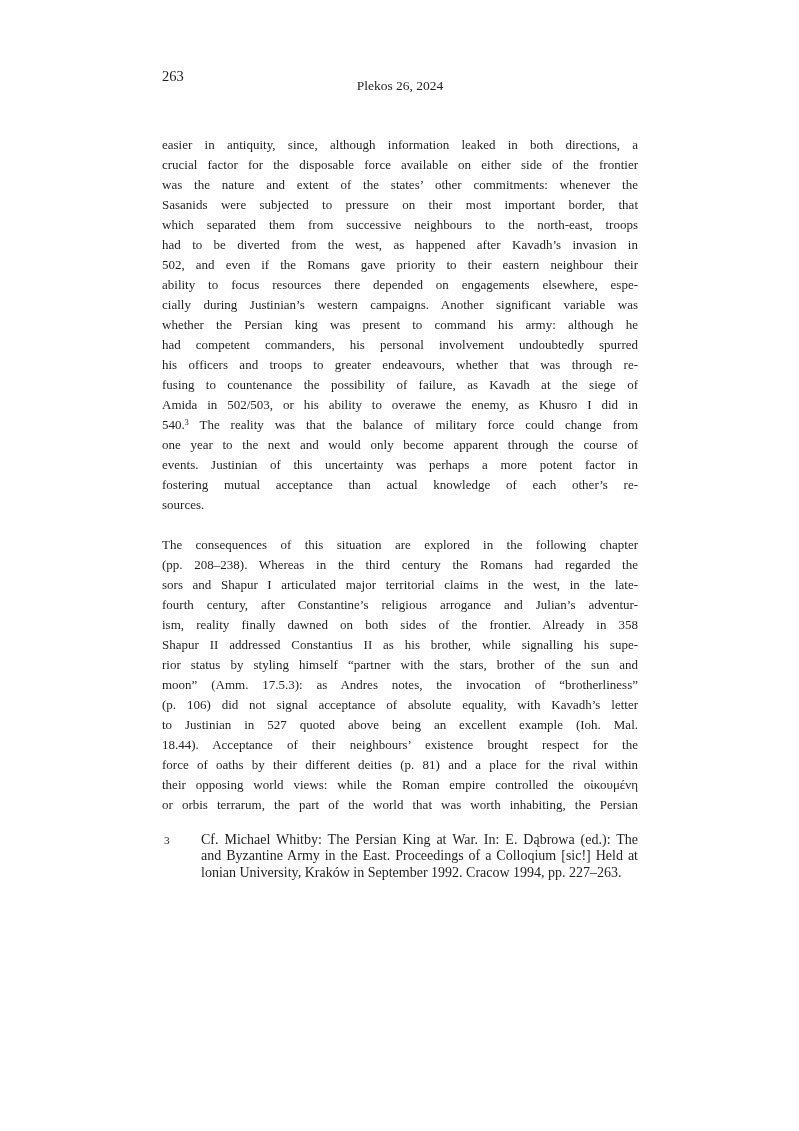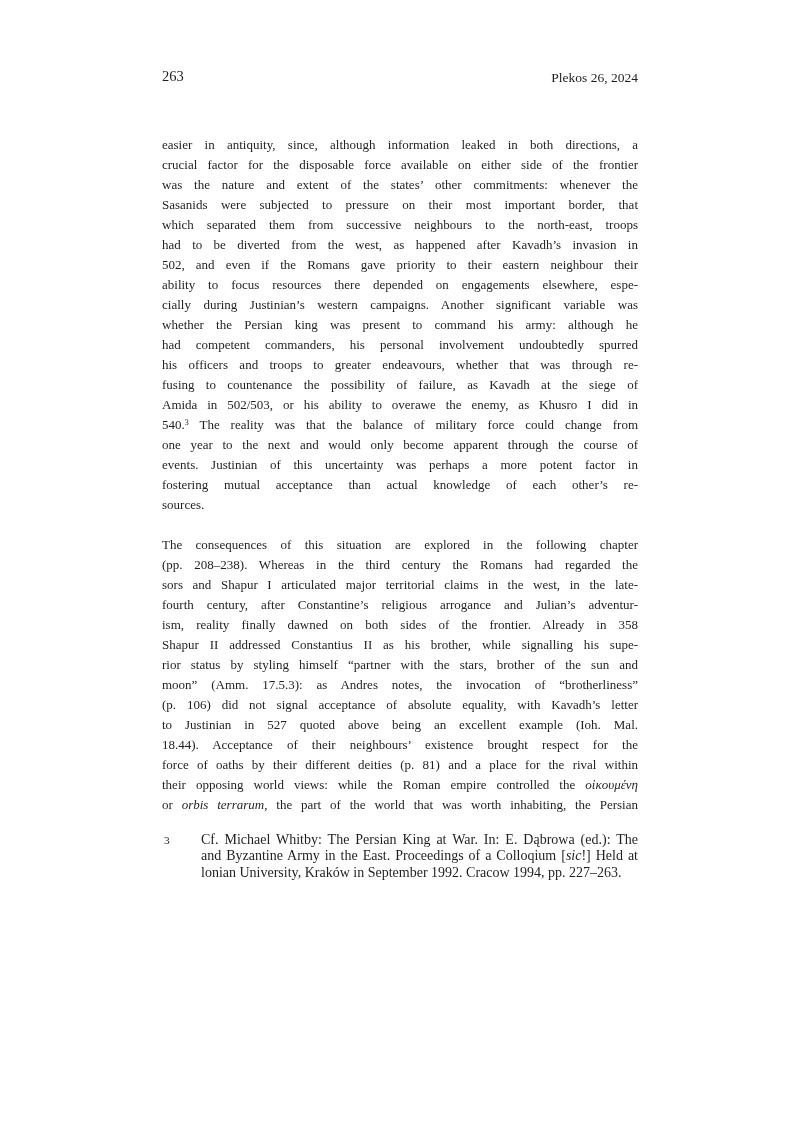--- a/index.html
+++ b/index.html
@@ -7,22 +7,22 @@
     position: relative;
     width: 799px;
     height: 1131px;
     background: #ffffff;
     font-family: "Liberation Serif", "DejaVu Serif", serif;
     color: #1f1f1f;
     overflow: hidden;
   }
   .journal {
     position: absolute;
-    left: 162px; top: 68px; width: 476px;
-    text-align: right;
+    left: 162px; top: 76px; width: 476px;
+    text-align: center;
     font-size: 13.5px; line-height: 20px;
   }
   .pagenum {
     position: absolute;
     left: 162px; top: 66px; width: 476px;
     text-align: left;
     font-size: 14.5px; line-height: 20px;
   }
   .body-block {
     position: absolute;
@@ -44,21 +44,21 @@
   }
   .fn-num {
     position: absolute; left: 2px; top: 0;
     font-size: 11.4px; line-height: 16.3px;
   }
   .fn-text { padding-left: 39px; }
   .fn-text .line {
     height: 16.3px; line-height: 16.3px;
     font-size: 14px;
   }
-  .it { font-style: italic; }
+  .it { }
   .sup { font-size: 0.62em; position: relative; top: -0.45em; }
 </style>
 </head>
 <body>
 
 <div class="page">
 
   <div class="journal">Plekos 26, 2024</div>
 
   <div class="pagenum">263</div>

